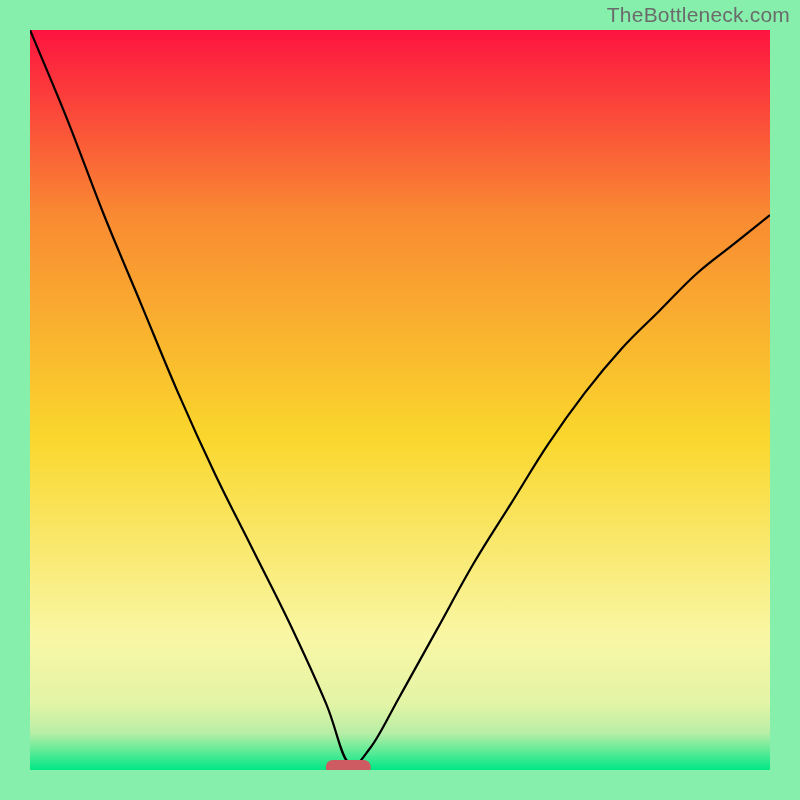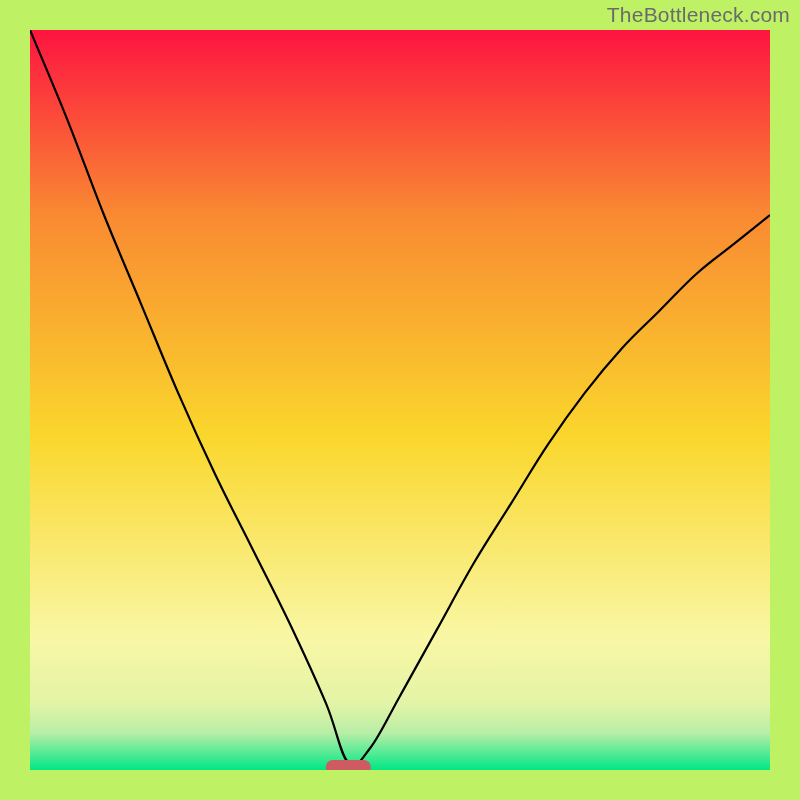--- a/index.html
+++ b/index.html
@@ -7,21 +7,21 @@
     padding: 0;
     width: 800px;
     height: 800px;
     overflow: hidden;
     background: #000;
     font-family: Arial, Helvetica, sans-serif;
   }
   .frame {
     position: absolute;
     inset: 0;
-    background: #bef264;
+    background: #86efac;
   }
   .plot-area {
     position: absolute;
     left: 30px;
     top: 30px;
     width: 740px;
     height: 740px;
     overflow: hidden;
   }
   .gradient {

